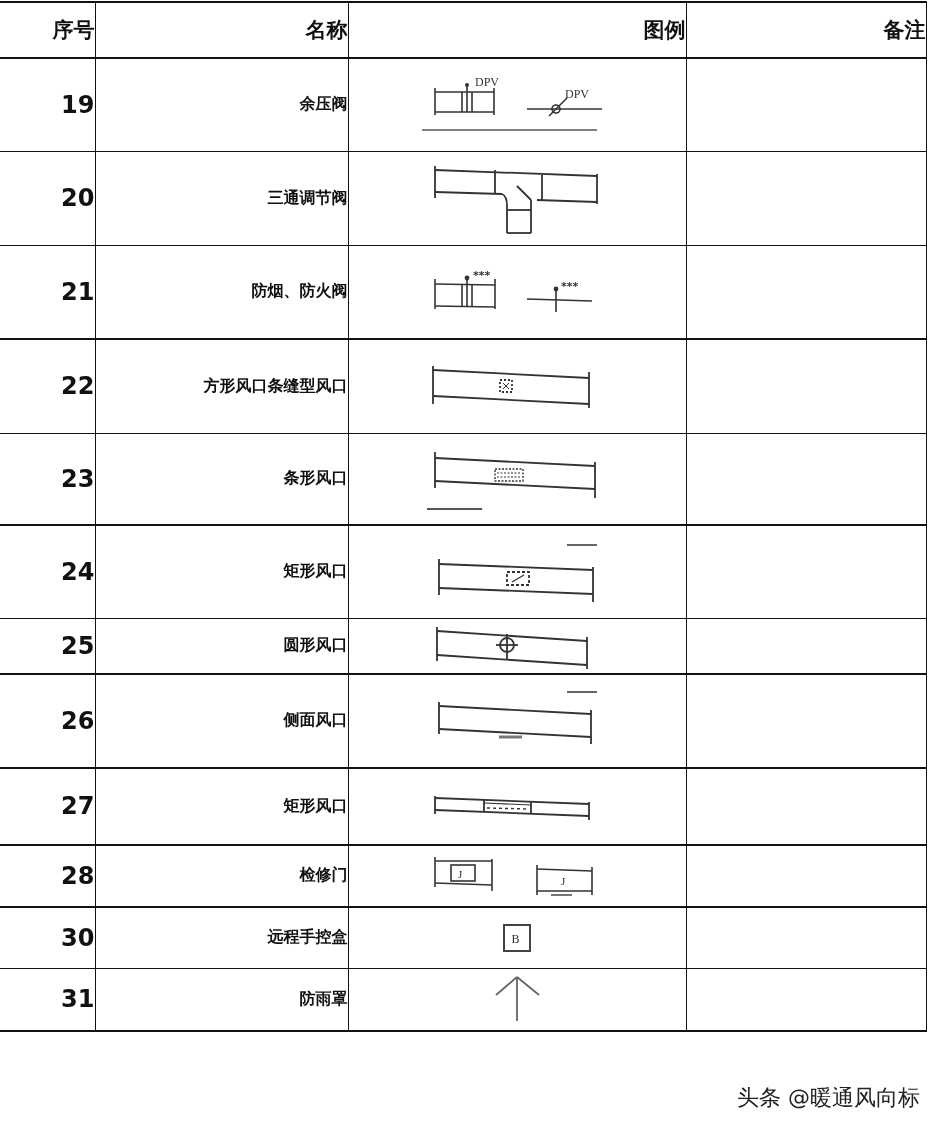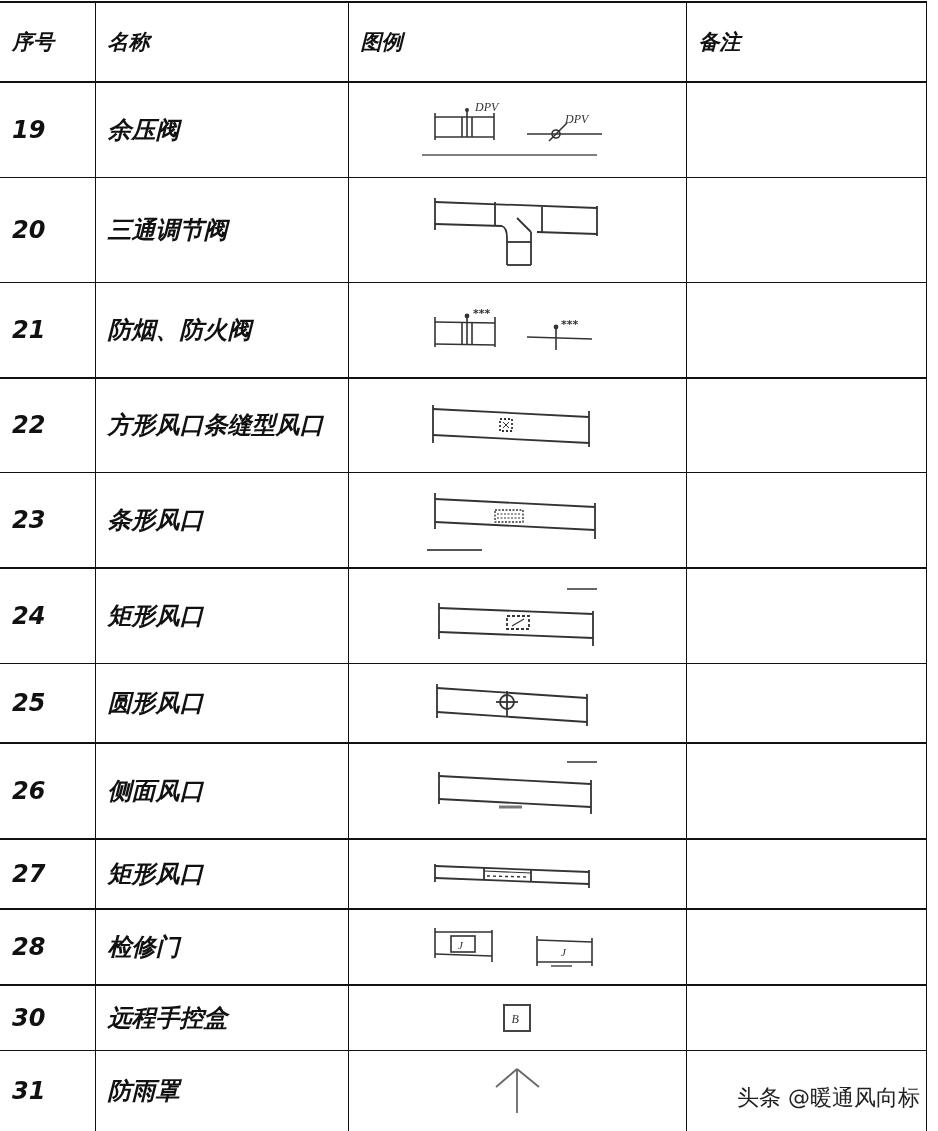--- a/index.html
+++ b/index.html
@@ -1,24 +1,24 @@
 <!DOCTYPE html>
 <html><head>
   <meta charset="utf-8">
   <style>
     html, body { margin:0; padding:0; background:#ffffff; }
     body { width:938px; height:1131px; position:relative; overflow:hidden;
            font-family:"DejaVu Sans", "Liberation Sans", sans-serif; color:#111; }
     table.legend { position:absolute; left:0; top:1px; width:926px; border-collapse:collapse;
                    table-layout:fixed; }
-    table.legend td, table.legend th { border:1.5px solid #111; text-align:left; vertical-align:middle;
-                   padding:12px;font-style:italic; }
+    table.legend td, table.legend th { border:1.5px solid #111; text-align:right; vertical-align:middle;
+                   padding:0; }
     table.legend th { font-size:21px; font-weight:bold; height:54px; }
     table.legend td.num { font-size:24px; font-weight:bold; }
-    table.legend td.name { font-size:24px; font-weight:bold; }
+    table.legend td.name { font-size:16px; font-weight:bold; }
     table.legend tr.thick-top td { border-top:2.5px solid #111;margin-left:16px; }
     table.legend thead tr th { border-top:2.5px solid #111; border-bottom:2.5px solid #111; }
     table.legend tbody tr:last-child td { border-bottom:2.5px solid #111;margin-left:21px; }
     table.legend td:first-child, table.legend th:first-child { border-left:none; }
     .sym { display:block; margin:0 auto; }
     .watermark { position:absolute; right:18px; bottom:18px; font-size:22px; color:#222;
                  text-shadow:1px 1px 0 #fff, -1px -1px 0 #fff; }
   </style>
 </head>
 <body>
@@ -203,21 +203,21 @@
               <line x1="12" y1="20" x2="164" y2="28"></line>
             <line x1="12" y1="43" x2="164" y2="51"></line>
               <line x1="164" y1="24" x2="164" y2="58"></line>
             <line x1="72" y1="51" x2="95" y2="51" stroke-width="3" stroke="#777"></line>
           </g>
         </svg>
       </td>
       <td></td>
     </tr>
 
-    <tr class="thick-top" style="height:63px">
+    <tr class="thick-top" style="height:77px">
       <td class="num">27</td>
       <td class="name">矩形风口</td>
       <td>
         <svg class="sym" width="180" height="44" viewBox="0 0 180 44">
           <g stroke="#333" stroke-width="1.8" fill="none">
             <line x1="8" y1="12" x2="8" y2="30"></line>
               <line x1="8" y1="14" x2="162" y2="20"></line>
             <line x1="8" y1="26" x2="162" y2="32"></line>
               <line x1="162" y1="18" x2="162" y2="36"></line>
             <line x1="57" y1="16" x2="57" y2="28"></line>

